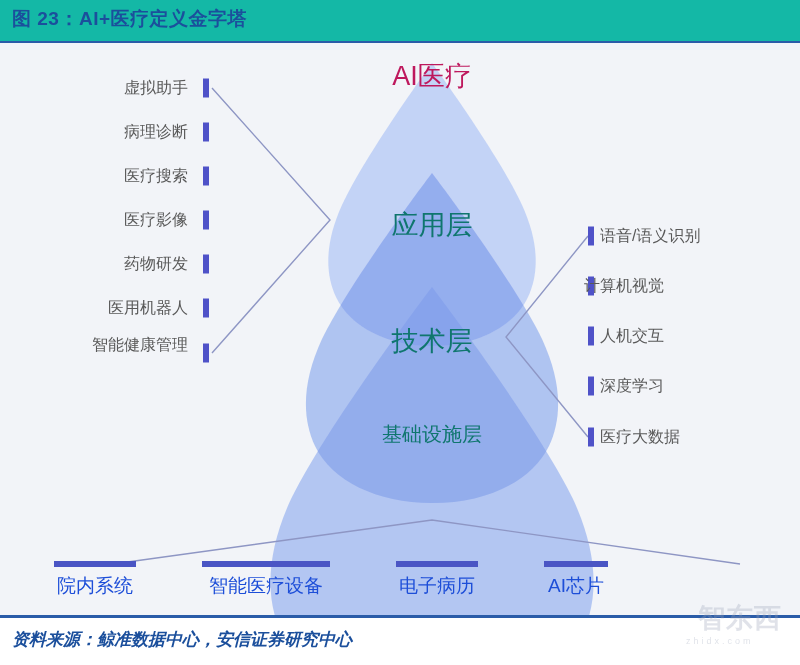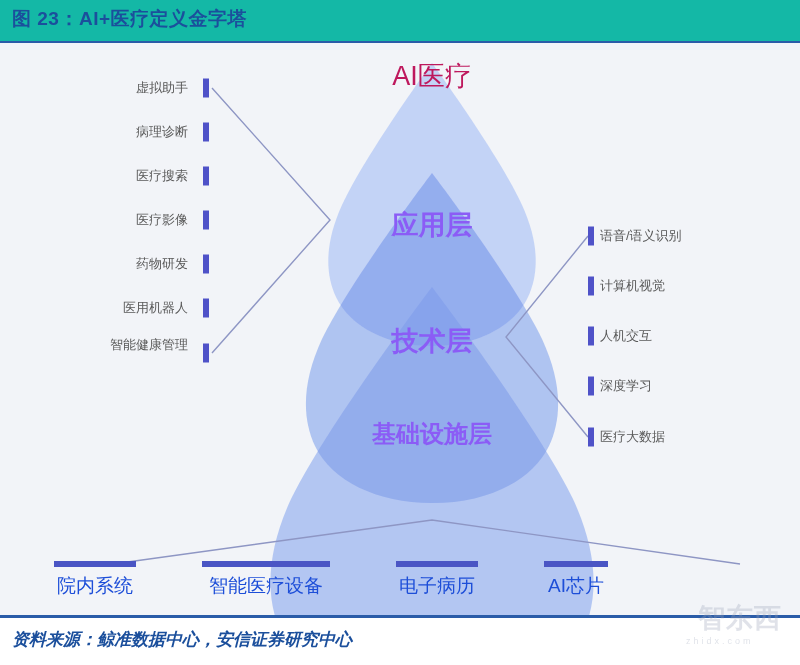--- a/index.html
+++ b/index.html
@@ -58,21 +58,21 @@
   .svg-layer {
     position: absolute;
     left: 0; top: 0;
     width: 800px;
     height: 572px;
   }
 
   
   .side-label {
     position: absolute;
-    font-size: 13px;
+    font-size: 16px;
     color: #595959;
     white-space: nowrap;
     line-height: 20px;
   }
   .side-label.left {
     text-align: right;
     transform: translateY(-50%);
   }
   .side-label.right {
     text-align: left;
@@ -98,22 +98,22 @@
   }
   .bottom-text {
     font-size: 19px;
     color: #1d4ed8;
     white-space: nowrap;
   }
 
   
   .drop-label {
     position: absolute;
-    color: #8b5cf6;
-    font-weight: bold;
+    color: #0f766e;
+    font-weight: normal;
     white-space: nowrap;
     transform: translate(-50%, -50%);
   }
   .apex-label {
     position: absolute;
     color: #be185d;
     font-size: 27px;
     white-space: nowrap;
     transform: translateX(-50%);
   }
@@ -220,21 +220,21 @@
 
       <polyline points="588,193 506,294 588,394" fill="none" stroke="#8e96c4" stroke-width="1.4"></polyline>
 
       <polyline points="113,521 432,477 740,521" fill="none" stroke="#8e96c4" stroke-width="1.4"></polyline>
     </svg>
 
     <div class="apex-label" style="left:432px; top:15px;">AI医疗</div>
 
     <div class="drop-label" style="left:432px; top:182px; font-size:27px;">应用层</div>
     <div class="drop-label" style="left:432px; top:298px; font-size:27px;">技术层</div>
-    <div class="drop-label" style="left:432px; top:391px; font-size:24px;">基础设施层</div>
+    <div class="drop-label" style="left:432px; top:391px; font-size:20px;">基础设施层</div>
 
     <div class="side-label left" style="right:612px; top:45px;">虚拟助手</div>
     <div class="marker-v" style="left:203px; top:45px;"></div>
 
     <div class="side-label left" style="right:612px; top:89px;">病理诊断</div>
     <div class="marker-v" style="left:203px; top:89px;"></div>
 
     <div class="side-label left" style="right:612px; top:133px;">医疗搜索</div>
     <div class="marker-v" style="left:203px; top:133px;"></div>
 
@@ -247,21 +247,21 @@
     <div class="side-label left" style="right:612px; top:265px;">医用机器人</div>
     <div class="marker-v" style="left:203px; top:265px;"></div>
 
     <div class="side-label left" style="right:612px; top:302px;">智能健康管理</div>
     <div class="marker-v" style="left:203px; top:310px;"></div>
 
     <div class="marker-v" style="left:588px; top:193px;"></div>
     <div class="side-label right" style="left:600px; top:193px;">语音/语义识别</div>
 
     <div class="marker-v" style="left:588px; top:243px;"></div>
-    <div class="side-label right" style="left:600px; top:243px;">计算机视觉</div>
+    <div class="side-label right" style="left:584px; top:243px;">计算机视觉</div>
 
     <div class="marker-v" style="left:588px; top:293px;"></div>
     <div class="side-label right" style="left:600px; top:293px;">人机交互</div>
 
     <div class="marker-v" style="left:588px; top:343px;"></div>
     <div class="side-label right" style="left:600px; top:343px;">深度学习</div>
 
     <div class="marker-v" style="left:588px; top:394px;"></div>
     <div class="side-label right" style="left:600px; top:394px;">医疗大数据</div>
 

